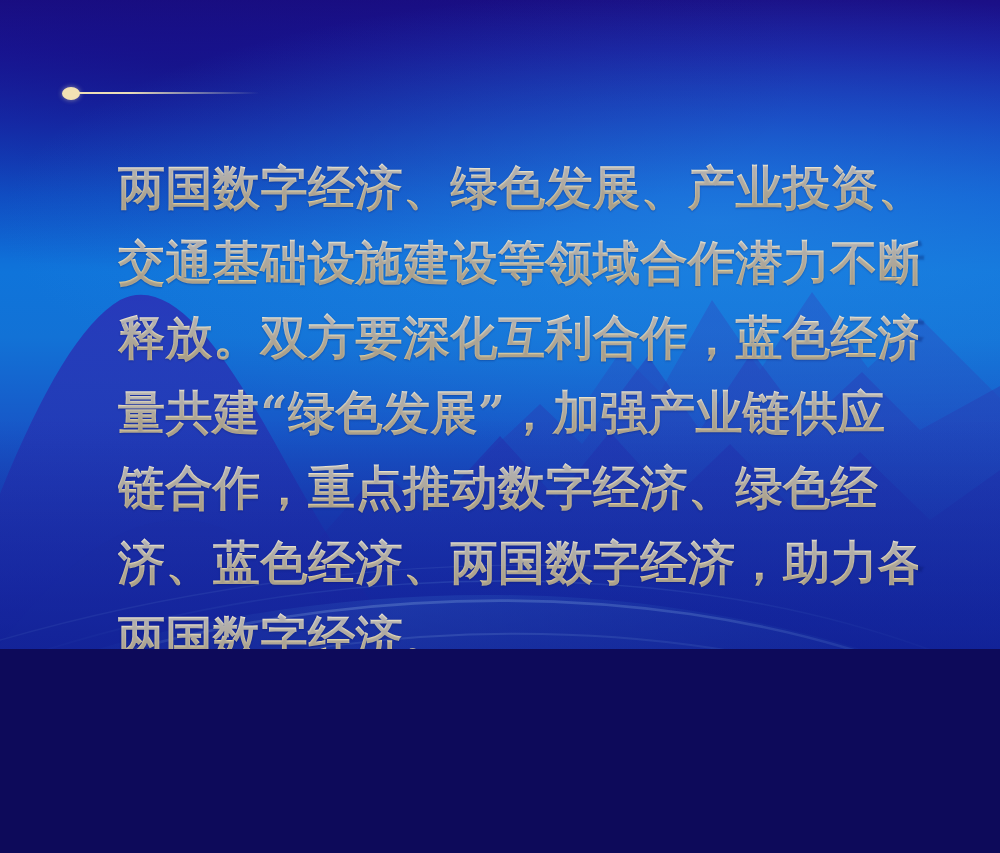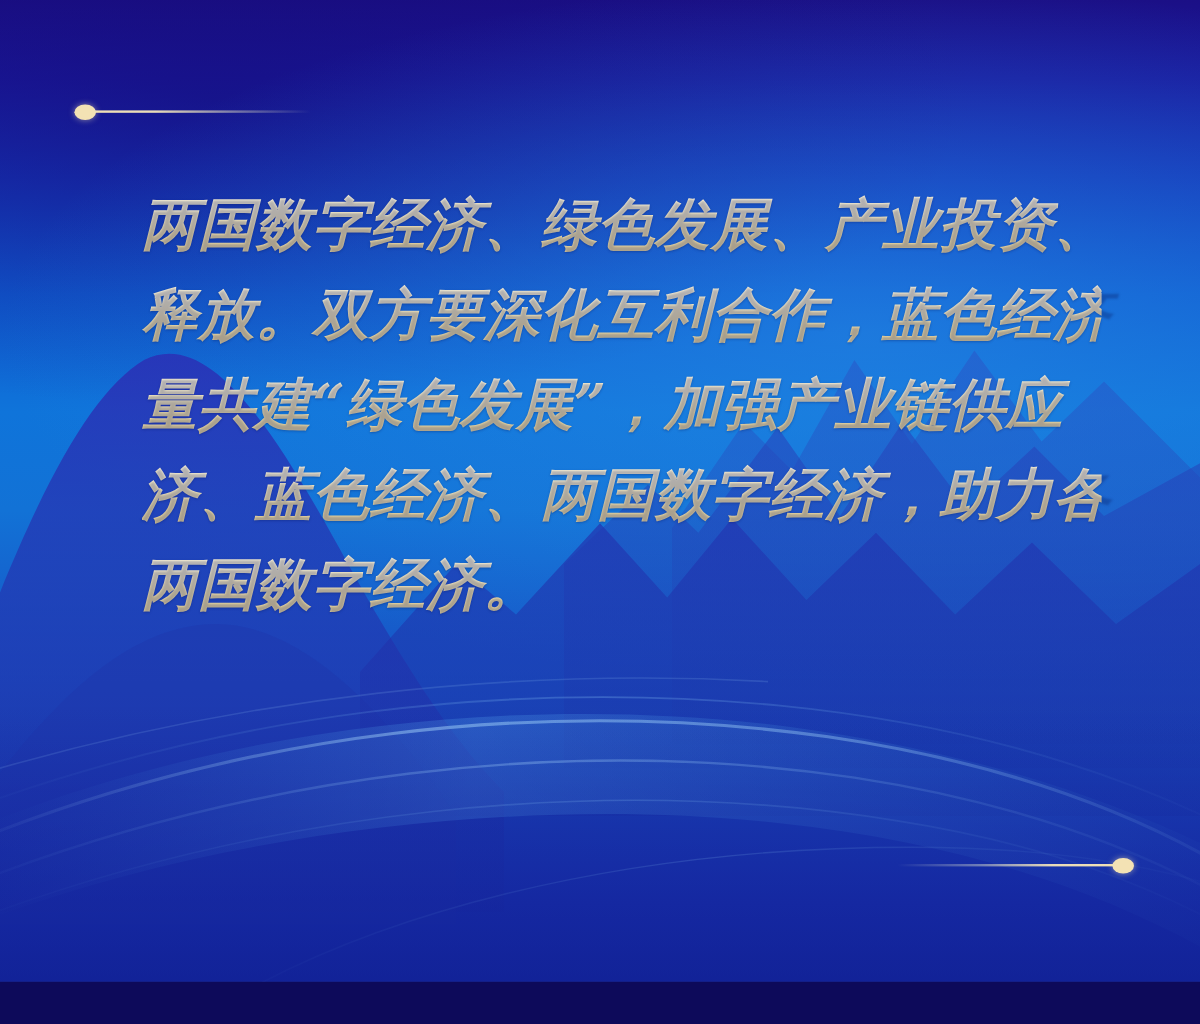--- a/index.html
+++ b/index.html
@@ -10,36 +10,35 @@
   body {
     width: 1000px;
     height: 853px;
     overflow: hidden;
     font-family: "Liberation Serif", "DejaVu Serif", serif;
   }
 
   #slide {
     position: relative;
     width: 1000px;
-    height: 818px;
+    height: 649px;
     overflow: hidden;
     
     background:
       linear-gradient(to bottom,
         #1b0f86 0%,
         #1a1a9e 8%,
         #1535b8 18%,
         #0f5ad0 30%,
         #0f74da 42%,
         #1272d6 52%,
         #1758c8 66%,
         #1a3fb4 80%,
         #1a31ab 92%,
         #1a2ea6 100%);
-    font-style: italic;
   }
 
   
   .bg-sheen {
     position: absolute;
     inset: 0;
     background:
       radial-gradient(120% 60% at 72% 34%, rgba(40,140,230,0.55) 0%, rgba(40,140,230,0.0) 60%),
       radial-gradient(90% 45% at 18% 10%, rgba(20,10,120,0.55) 0%, rgba(20,10,120,0) 70%);
     pointer-events: none;
@@ -218,19 +217,21 @@
     <span class="deco-line"></span>
   </div>
 
   <div class="deco deco-bottom">
     <span class="deco-dot"></span>
     <span class="deco-line"></span>
   </div>
 
   <div class="quote">
     <div class="quote-line">两国数字经济、绿色发展、产业投资、</div>
+    <div class="quote-line">交通基础设施建设等领域合作潜力不断</div>
     <div class="quote-line">释放。双方要深化互利合作，蓝色经济</div>
     <div class="quote-line">量共建“绿色发展”，加强产业链供应</div>
+    <div class="quote-line">链合作，重点推动数字经济、绿色经</div>
     <div class="quote-line">济、蓝色经济、两国数字经济，助力各</div>
     <div class="quote-line">两国数字经济。</div>
   </div>
 
 </div>
 
 </body></html>

